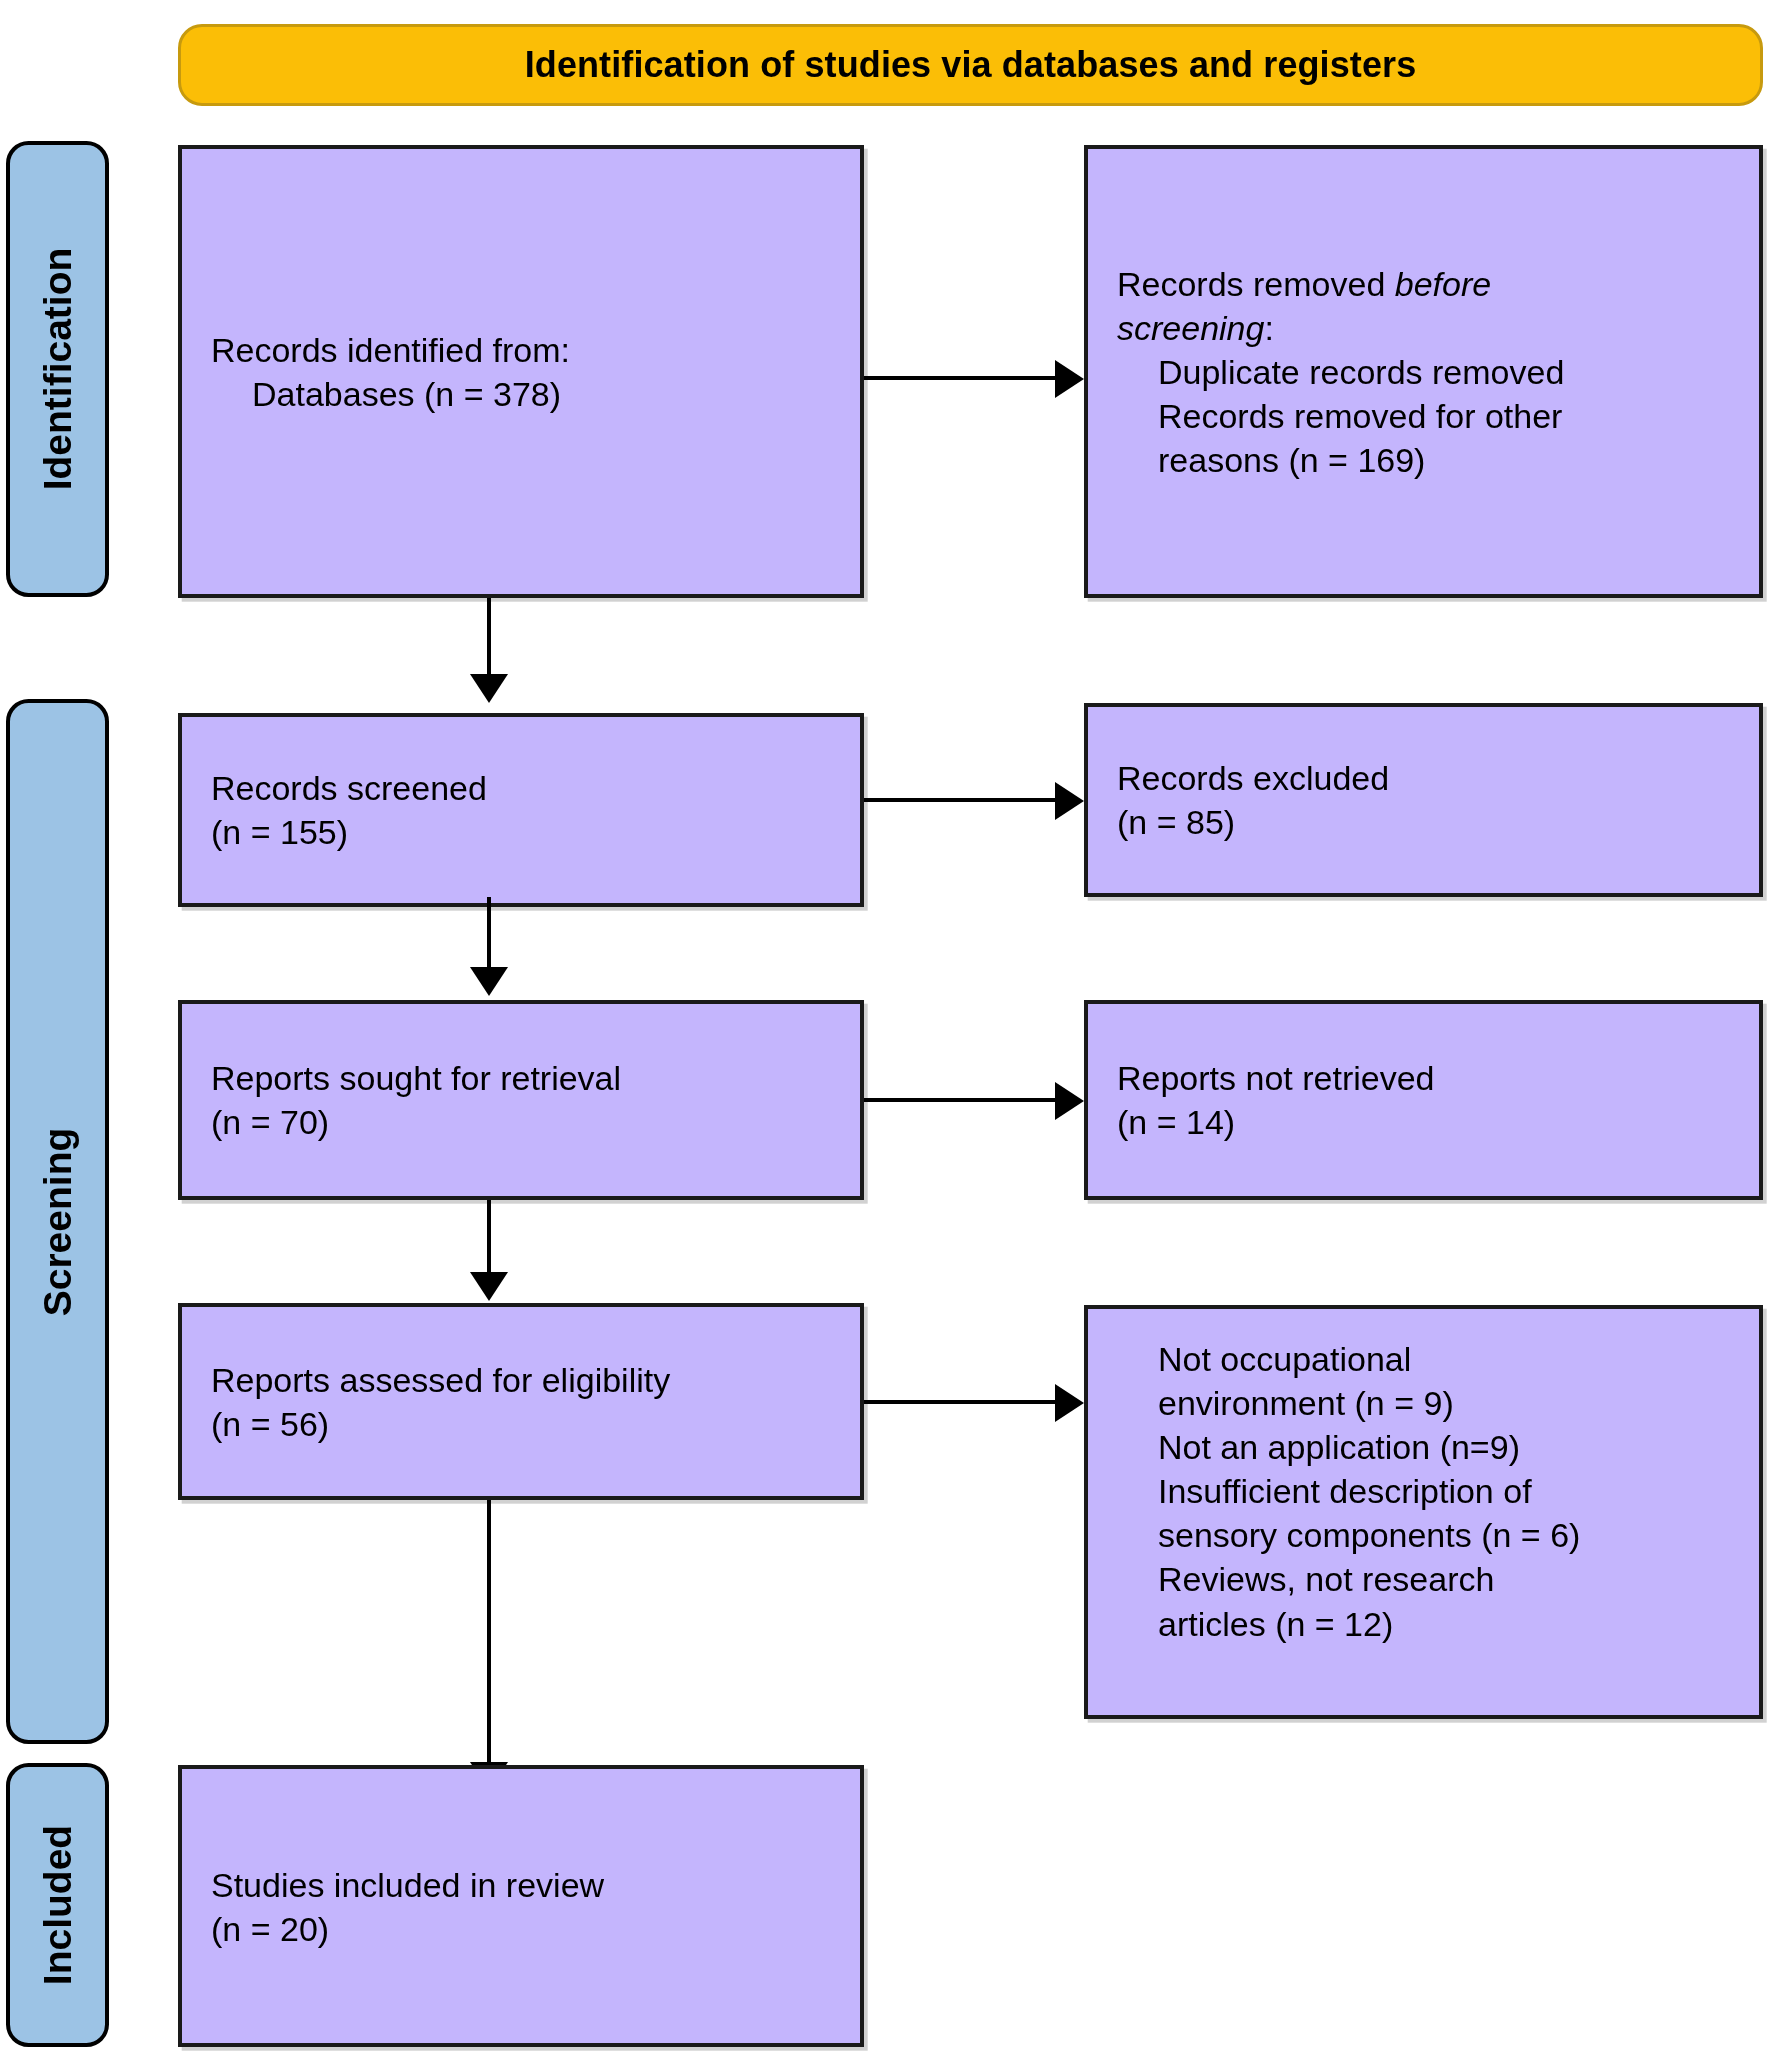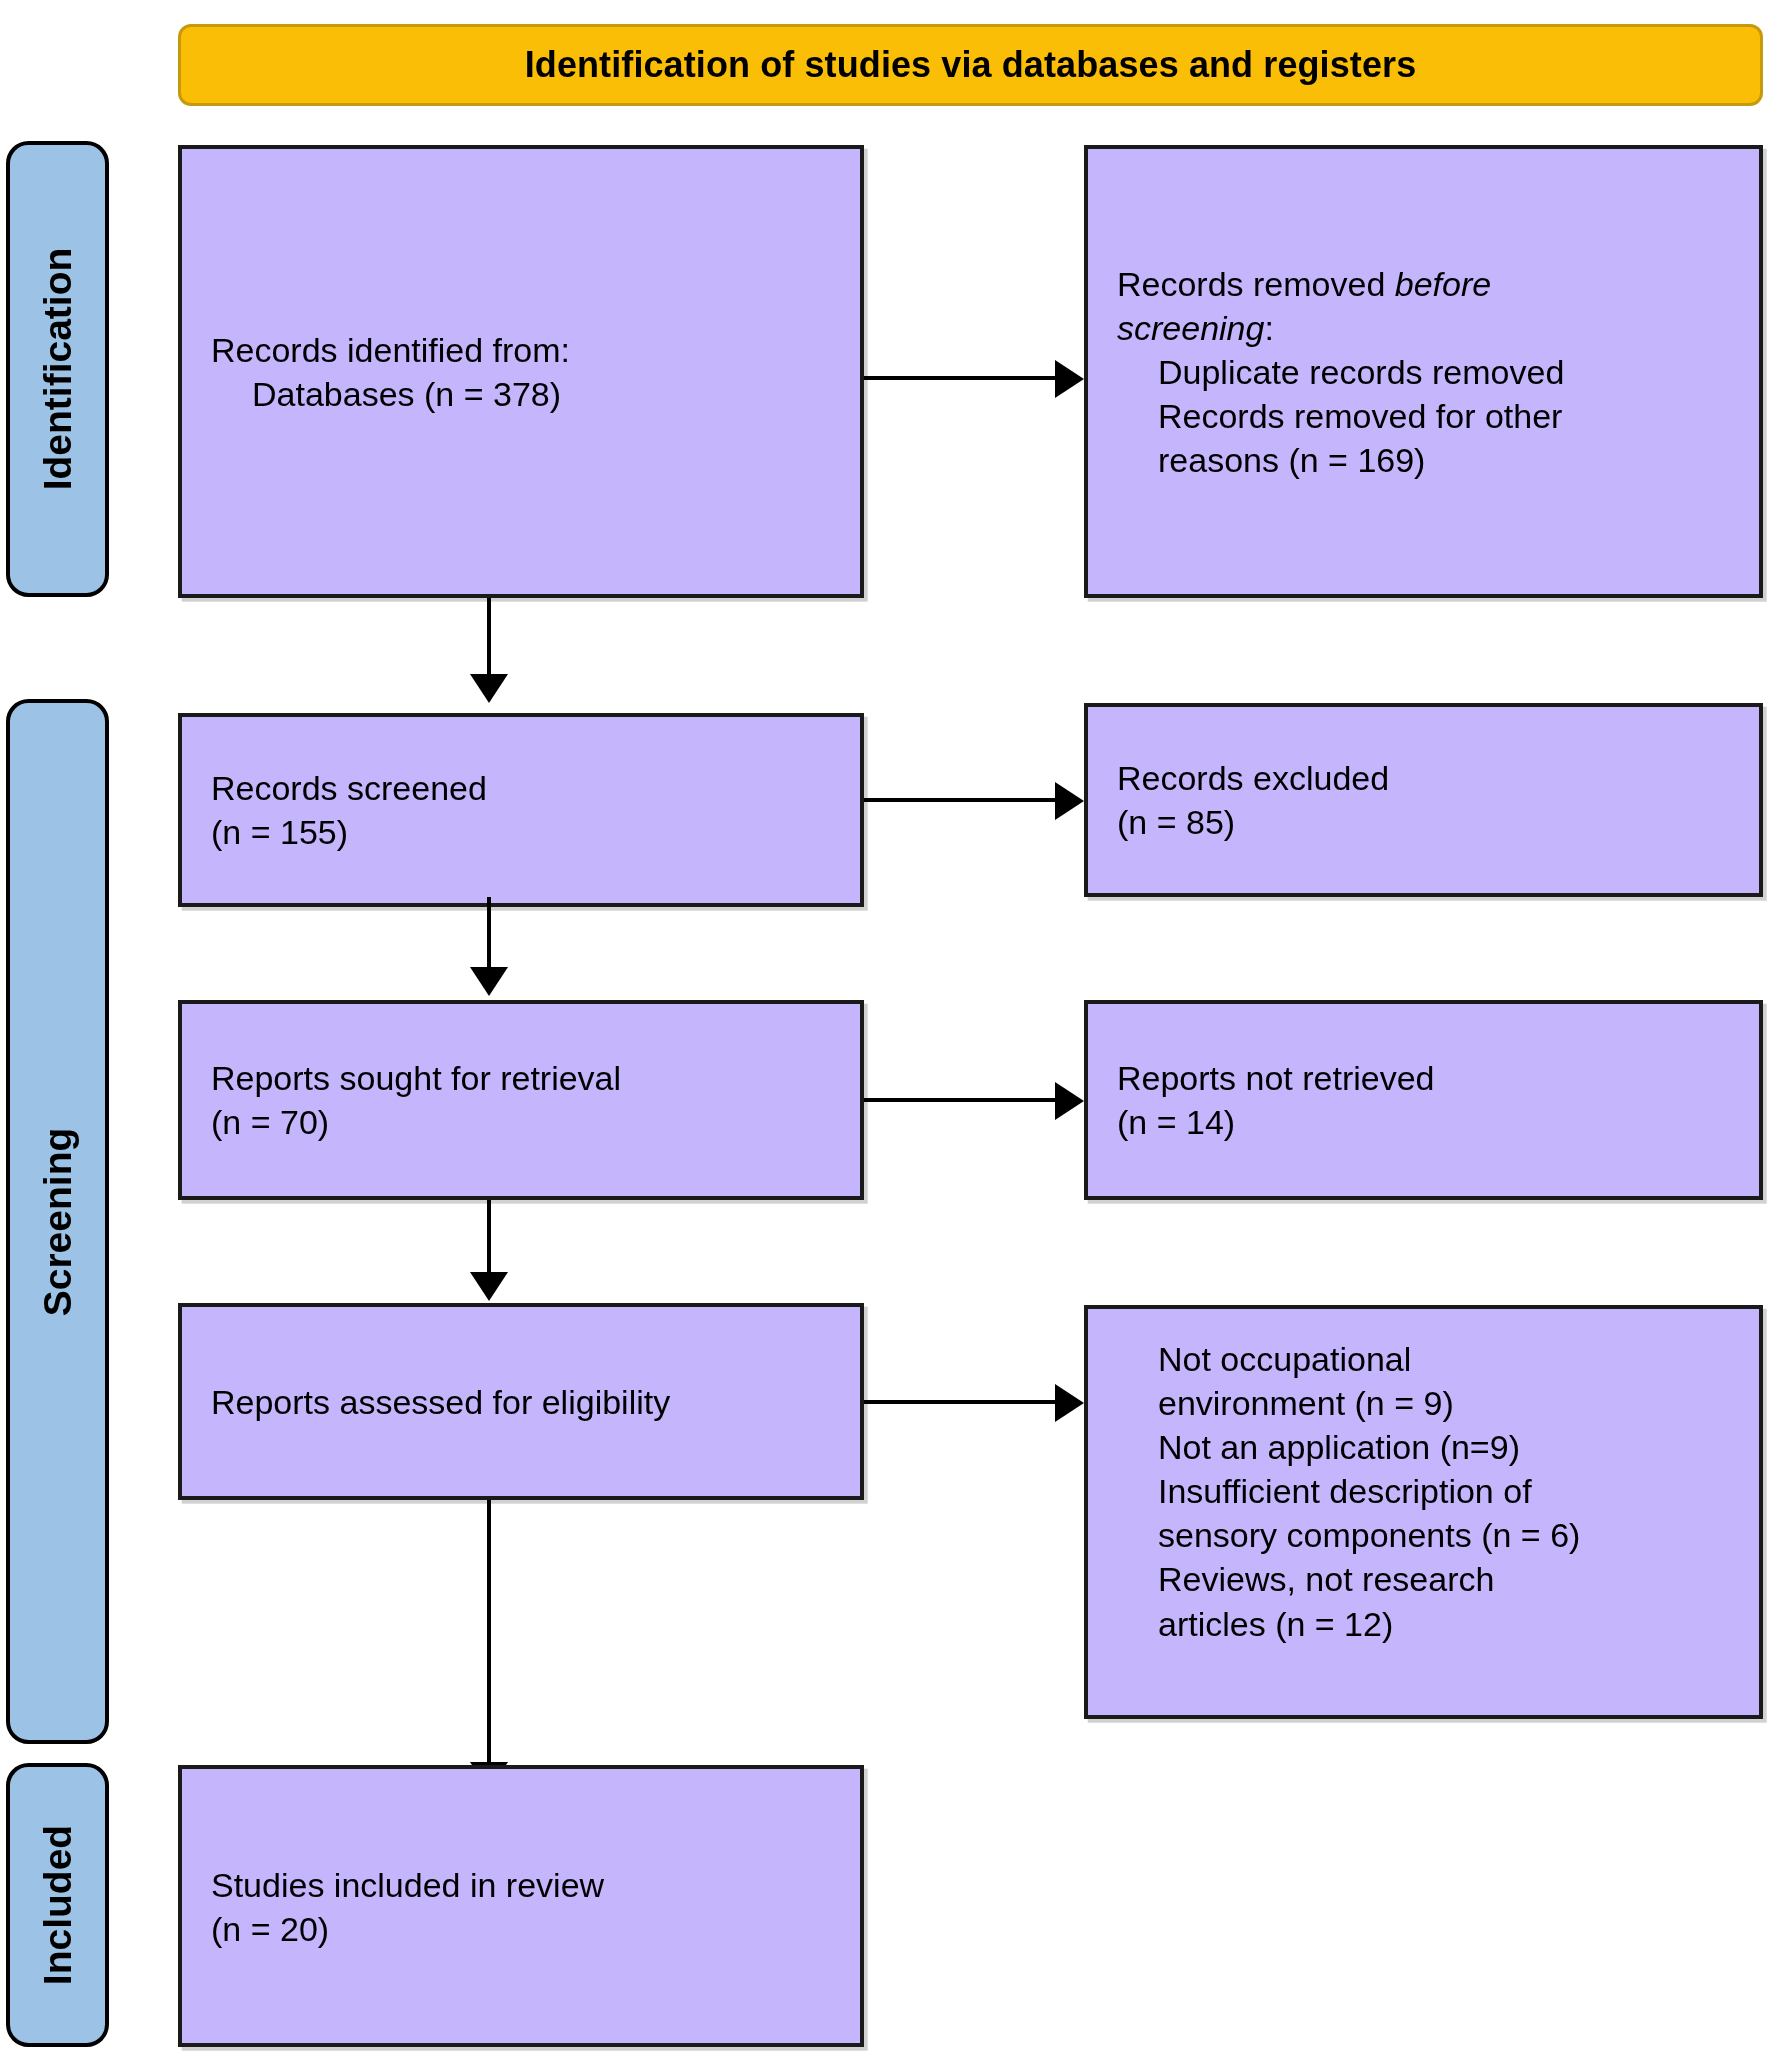--- a/index.html
+++ b/index.html
@@ -4,21 +4,21 @@
 <style>
   html,body{margin:0;padding:0;background:#ffffff;}
   body{width:1787px;height:2056px;position:relative;
        font-family:"Liberation Sans","DejaVu Sans",sans-serif;color:#000;}
 
   .stage{position:absolute;left:0;top:0;width:1787px;height:2056px;}
 
   
   .header-bar{
     position:absolute;left:178px;top:24px;width:1585px;height:82px;
-    background:#FBBE06;border:3.1px solid #C79A0E;border-radius:13px;
+    background:#FBBE06;border:3.1px solid #C79A0E;border-radius:24px;
     box-sizing:border-box;display:flex;align-items:center;justify-content:center;
   }
   .header-bar .htxt{
     font-size:36px;font-weight:bold;letter-spacing:0.1px;color:#000;
     white-space:nowrap;
   }
 
   
   .stage-band{
     position:absolute;left:6.2px;width:103px;
@@ -157,20 +157,21 @@
     <div class="h-head" style="left:191px;"></div>
   </div>
   <div class="conn" style="left:487px;top:1200px;">
     <div class="v-line" style="height:76px;"></div>
     <div class="v-head" style="top:72px;"></div>
   </div>
 
   <div class="fbox" id="box-assessed">
     <div class="body">
       <span class="ln">Reports assessed for eligibility</span>
+      <span class="ln">(n = 56)</span>
     </div>
   </div>
 
   <div class="fbox topalign" id="box-repexcluded">
     <div class="body">
       <span class="ln ind">Not occupational</span>
       <span class="ln ind">environment (n = 9)</span>
       <span class="ln ind">Not an application (n=9)</span>
       <span class="ln ind">Insufficient description of</span>
       <span class="ln ind">sensory components (n = 6)</span>

